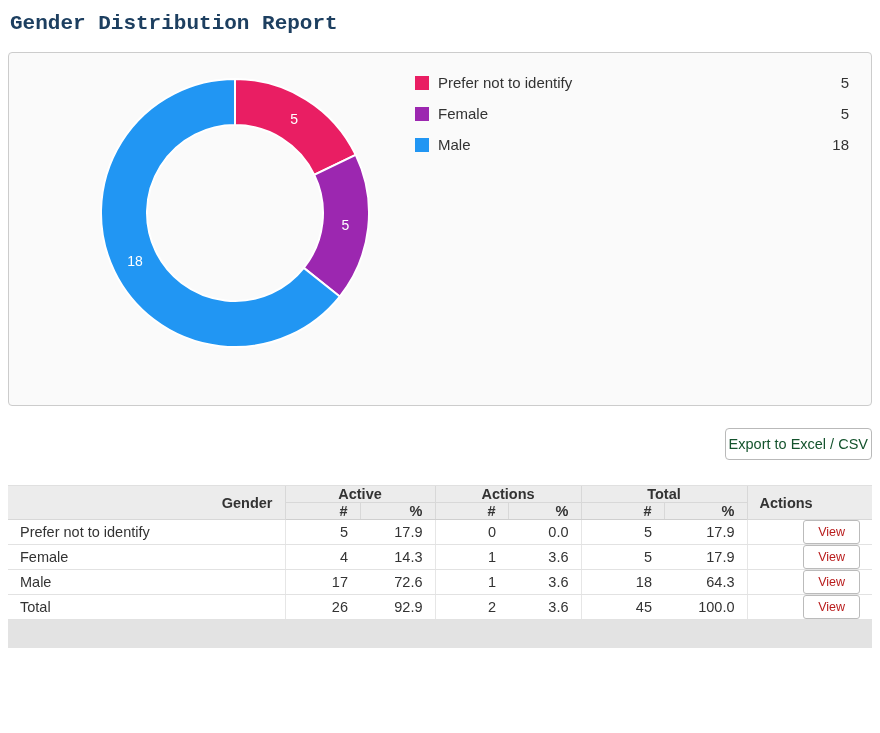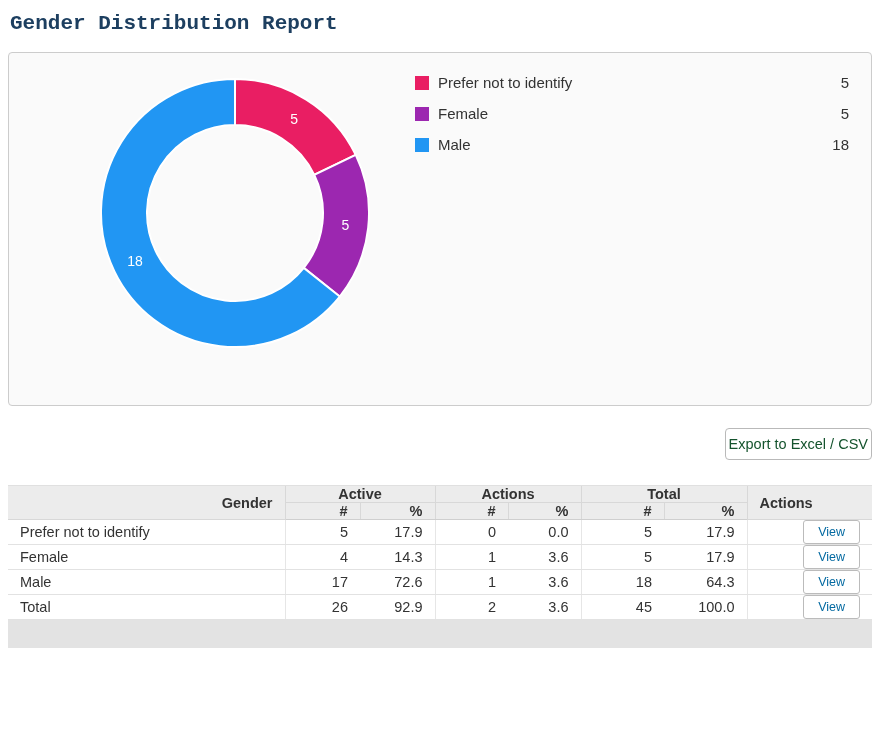--- a/index.html
+++ b/index.html
@@ -51,21 +51,21 @@
   th.col-actions { text-align:left; vertical-align:middle; border-left:1px solid #d8d8d8; }
   th.group { text-align:center; border-left:1px solid #d8d8d8; }
   thead tr.sub-row th { text-align:right; font-weight:700; border-left:1px solid #d8d8d8; }
   thead tr:last-child th, th.col-gender, th.col-actions { border-bottom:1px solid #cfcfcf; }
   tbody td { border-bottom:1px solid #e2e2e2; background:#fff; }
   tbody td.num { text-align:right; }
   tbody td.group-start { border-left:1px solid #e6e6e6; }
   tbody td.actions { text-align:right; border-left:1px solid #e6e6e6; }
   .view-btn {
     background:#ffffff; border:1px solid #bbbbbb; border-radius:3px;
-    padding:4px 14px; font-size:12.5px; color:#0369a1;
+    padding:4px 14px; font-size:12.5px; color:#b91c1c;
     font-family:inherit; cursor:pointer;
   }
   .table-footer { height:28px; background:#e3e3e3; }
 </style>
 </head>
 <body>
 
 <h1 class="page-title">Gender Distribution Report</h1>
 
 <div class="chart-panel">

